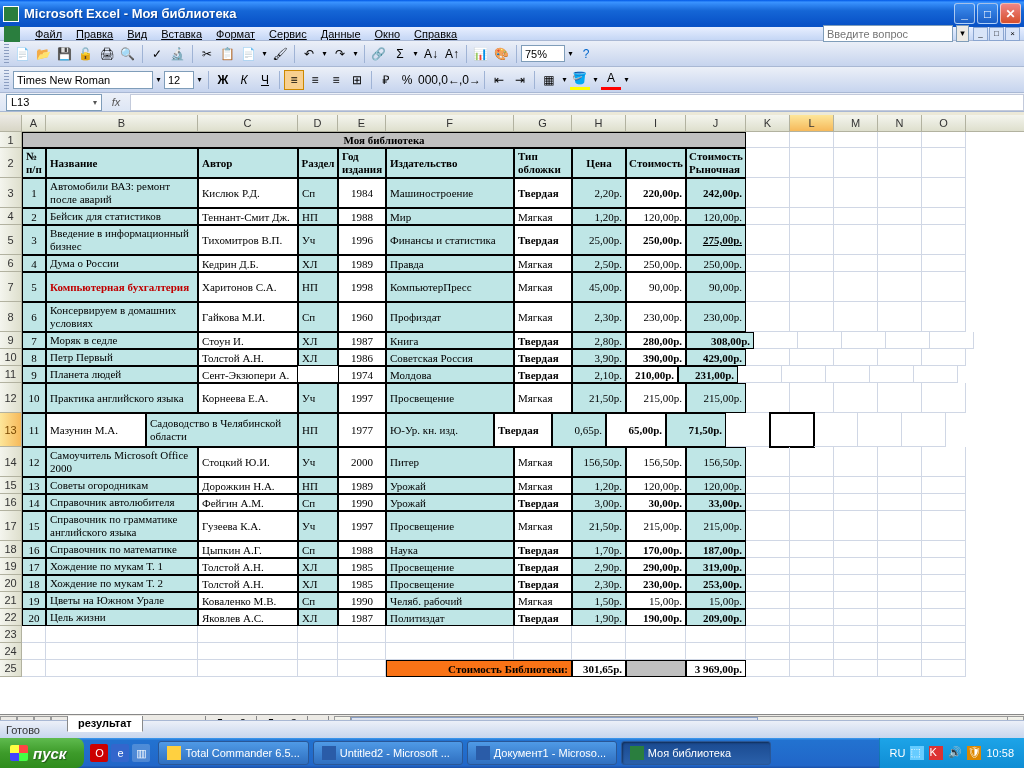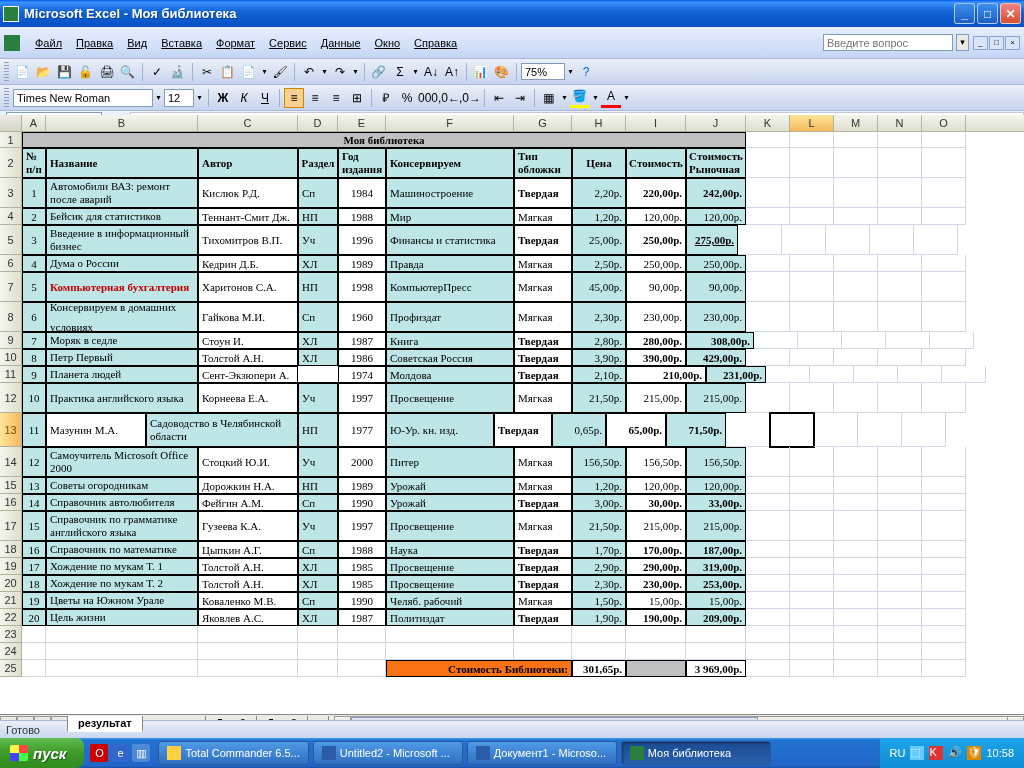--- a/index.html
+++ b/index.html
@@ -8,21 +8,21 @@
 
 .titlebar { height: 27px; background: linear-gradient(to bottom, #0058e6 0%, #3a93ff 8%, #1566d6 40%, #0953c8 88%, #0851c5 100%); display: flex; align-items: center; padding: 0 3px; color: #fff; }
 .titlebar .icon { width: 16px; height: 16px; background: #2a7e3e; margin-right: 5px; display: inline-block; border: 1px solid #fff; }
 .titlebar .title { font-weight: bold; font-size: 13px; flex: 1; text-shadow: 1px 1px 1px rgba(0,0,0,0.3); }
 .titlebar .winbtns { display: flex; gap: 2px; }
 .winbtn { width: 21px; height: 21px; border-radius: 3px; display: flex; align-items: center; justify-content: center; font-weight: bold; color: #fff; font-size: 12px; border: 1px solid rgba(255,255,255,0.6); }
 .winbtn.min, .winbtn.max { background: linear-gradient(#3e8ef0, #1b5fc6); }
 .winbtn.close { background: linear-gradient(#f08686, #d64f2b); }
 
 
-.menubar { height: 32px; background: linear-gradient(#e8efff, #c4d6f5); display: flex; align-items: center; padding: 0 4px; border-bottom: 1px solid #a9b8d4; }
+.menubar { height: 14px; background: linear-gradient(#e8efff, #c4d6f5); display: flex; align-items: center; padding: 0 4px; border-bottom: 1px solid #a9b8d4; }
 .menubar .wicon { width: 16px; height: 16px; background: #2a7e3e; margin-right: 8px; }
 .menubar .mitem { padding: 2px 7px; cursor: default; }
 .menubar .mitem u { text-decoration: underline; }
 .menubar .qbox { margin-left: auto; display: flex; align-items: center; gap: 3px; }
 .menubar .qbox input { width: 130px; height: 17px; font-size: 11px; border: 1px solid #7f9db9; padding: 0 3px; }
 .menubar .qbox .dd { border: 1px solid #7f9db9; width: 13px; height: 17px; background: #eceae5; font-size: 9px; text-align: center; line-height: 15px; }
 .menubar .mdiwins { display: flex; gap: 1px; margin-left: 4px; }
 .mdibtn { width: 15px; height: 14px; background: #d8e4f8; border: 1px solid #8aa5d0; font-size: 8px; text-align: center; line-height: 12px; }
 
 
@@ -245,21 +245,21 @@
           <div class="cell " style="width: 44px;"></div>
           <div class="cell " style="width: 44px;"></div>
         </div>
         <div class="row" style="height: 30px;">
           <div class="rowhdr" style="height: 30px;">2</div>
           <div class="cell hdr c" style="width: 24px; white-space: normal; line-height: 13px;">№ п/п</div>
           <div class="cell hdr" style="width: 152px; white-space: normal; line-height: 13px;">Название</div>
           <div class="cell hdr" style="width: 100px; white-space: normal; line-height: 13px;">Автор</div>
           <div class="cell hdr c" style="width: 40px; white-space: normal; line-height: 13px;">Раздел</div>
           <div class="cell hdr c" style="width: 48px; white-space: normal; line-height: 13px;">Год издания</div>
-          <div class="cell hdr" style="width: 128px; white-space: normal; line-height: 13px;">Консервируем</div>
+          <div class="cell hdr" style="width: 128px; white-space: normal; line-height: 13px;">Издательство</div>
           <div class="cell hdr c" style="width: 58px; white-space: normal; line-height: 13px;">Тип обложки</div>
           <div class="cell hdr c" style="width: 54px; white-space: normal; line-height: 13px;">Цена</div>
           <div class="cell hdr c" style="width: 60px; white-space: normal; line-height: 13px;">Стоимость</div>
           <div class="cell hdr c" style="width: 60px; white-space: normal; line-height: 13px;">Стоимость Рыночная</div>
           <div class="cell " style="width: 44px;"></div>
           <div class="cell " style="width: 44px;"></div>
           <div class="cell " style="width: 44px;"></div>
           <div class="cell " style="width: 44px;"></div>
           <div class="cell " style="width: 44px;"></div>
         </div>
@@ -303,21 +303,21 @@
           <div class="rowhdr" style="height: 30px;">5</div>
           <div class="cell data b c" style="width: 24px;">3</div>
           <div class="cell data b" style="width: 152px; white-space: normal; line-height: 13px;">Введение в информационный бизнес</div>
           <div class="cell white b" style="width: 100px;">Тихомитров В.П.</div>
           <div class="cell data b" style="width: 40px;">Уч</div>
           <div class="cell white b c" style="width: 48px;">1996</div>
           <div class="cell data b" style="width: 128px;">Финансы и статистика</div>
           <div class="cell white b bold" style="width: 58px;">Твердая</div>
           <div class="cell data b r" style="width: 54px;">25,00р.</div>
           <div class="cell white b r bold" style="width: 60px;">250,00р.</div>
-          <div class="cell data b r bold" style="width: 52px; text-decoration: underline;">275,00р.</div>
+          <div class="cell data b r bold" style="width: 60px; text-decoration: underline;">275,00р.</div>
           <div class="cell " style="width: 44px;"></div>
           <div class="cell " style="width: 44px;"></div>
           <div class="cell " style="width: 44px;"></div>
           <div class="cell " style="width: 44px;"></div>
           <div class="cell " style="width: 44px;"></div>
         </div>
         <div class="row" style="height: 17px;">
           <div class="rowhdr" style="height: 17px;">6</div>
           <div class="cell data b c" style="width: 24px;">4</div>
           <div class="cell data b" style="width: 152px; white-space: normal; line-height: 13px;">Дума о России</div>
@@ -349,21 +349,21 @@
           <div class="cell data b r" style="width: 60px;">90,00р.</div>
           <div class="cell " style="width: 44px;"></div>
           <div class="cell " style="width: 44px;"></div>
           <div class="cell " style="width: 44px;"></div>
           <div class="cell " style="width: 44px;"></div>
           <div class="cell " style="width: 44px;"></div>
         </div>
         <div class="row" style="height: 30px;">
           <div class="rowhdr" style="height: 30px;">8</div>
           <div class="cell data b c" style="width: 24px;">6</div>
-          <div class="cell data b" style="width: 152px; white-space: normal; line-height: 20px;">Консервируем в домашних условиях</div>
+          <div class="cell data b" style="width: 152px; white-space: normal; line-height: 13px;">Консервируем в домашних условиях</div>
           <div class="cell white b" style="width: 100px;">Гайкова М.И.</div>
           <div class="cell data b" style="width: 40px;">Сп</div>
           <div class="cell white b c" style="width: 48px;">1960</div>
           <div class="cell data b" style="width: 128px;">Профиздат</div>
           <div class="cell white b" style="width: 58px;">Мягкая</div>
           <div class="cell data b r" style="width: 54px;">2,30р.</div>
           <div class="cell white b r" style="width: 60px;">230,00р.</div>
           <div class="cell data b r" style="width: 60px;">230,00р.</div>
           <div class="cell " style="width: 44px;"></div>
           <div class="cell " style="width: 44px;"></div>
@@ -410,21 +410,21 @@
         <div class="row" style="height: 17px;">
           <div class="rowhdr" style="height: 17px;">11</div>
           <div class="cell data b c" style="width: 24px;">9</div>
           <div class="cell data b" style="width: 152px; white-space: normal; line-height: 13px;">Планета людей</div>
           <div class="cell white b" style="width: 100px;">Сент-Экзюпери А.</div>
           <div class="cell data b" style="width: 40px; margin-top: 16px;">ИЛ</div>
           <div class="cell white b c" style="width: 48px;">1974</div>
           <div class="cell data b" style="width: 128px;">Молдова</div>
           <div class="cell white b bold" style="width: 58px;">Твердая</div>
           <div class="cell data b r" style="width: 54px;">2,10р.</div>
-          <div class="cell white b r bold" style="width: 80px;">210,00р.</div>
+          <div class="cell white b r bold" style="width: 52px;">210,00р.</div>
           <div class="cell data b r bold" style="width: 60px;">231,00р.</div>
           <div class="cell " style="width: 44px;"></div>
           <div class="cell " style="width: 44px;"></div>
           <div class="cell " style="width: 44px;"></div>
           <div class="cell " style="width: 44px;"></div>
           <div class="cell " style="width: 44px;"></div>
         </div>
         <div class="row" style="height: 30px;">
           <div class="rowhdr" style="height: 30px;">12</div>
           <div class="cell data b c" style="width: 24px;">10</div>

